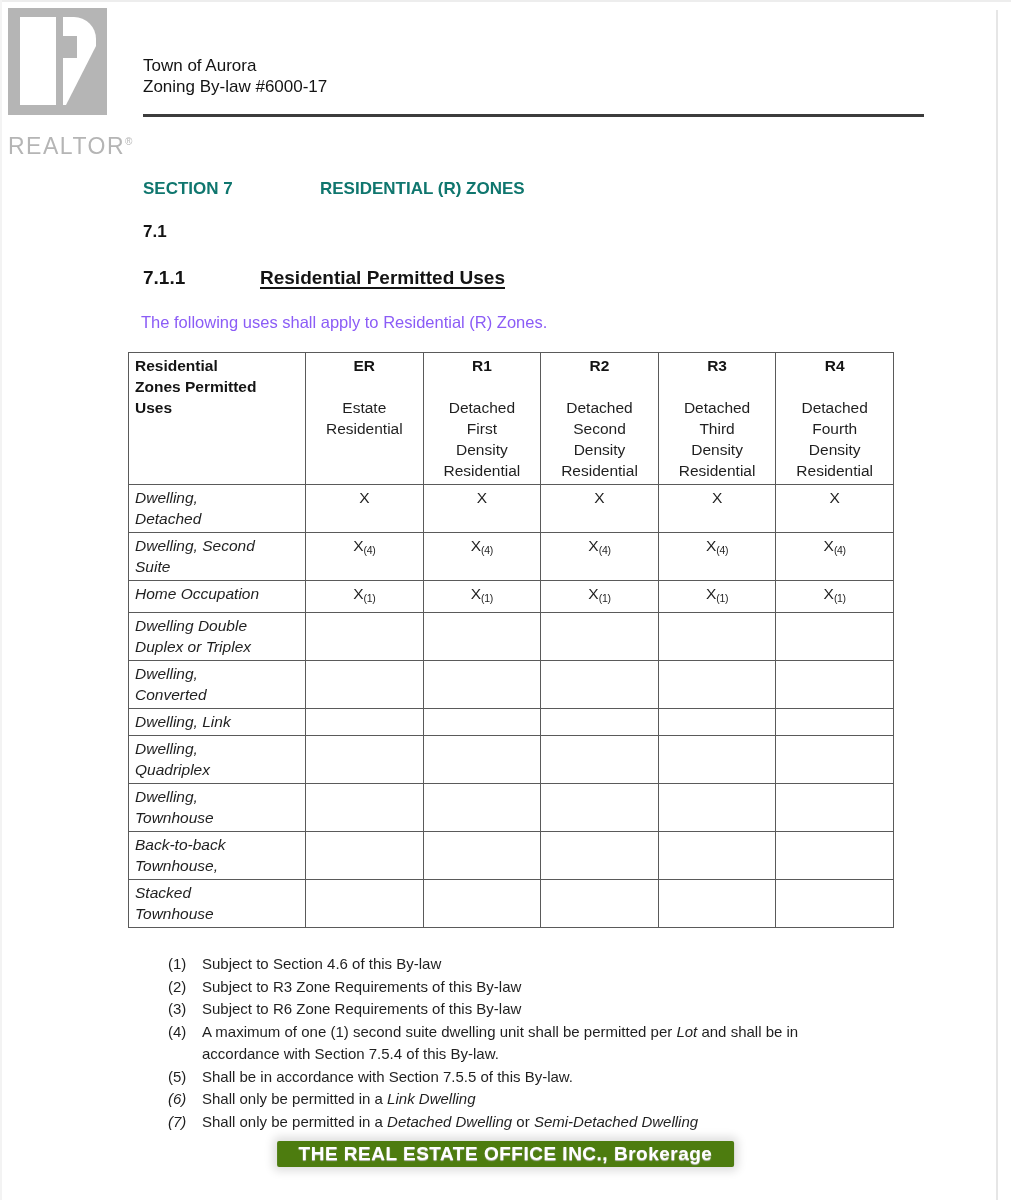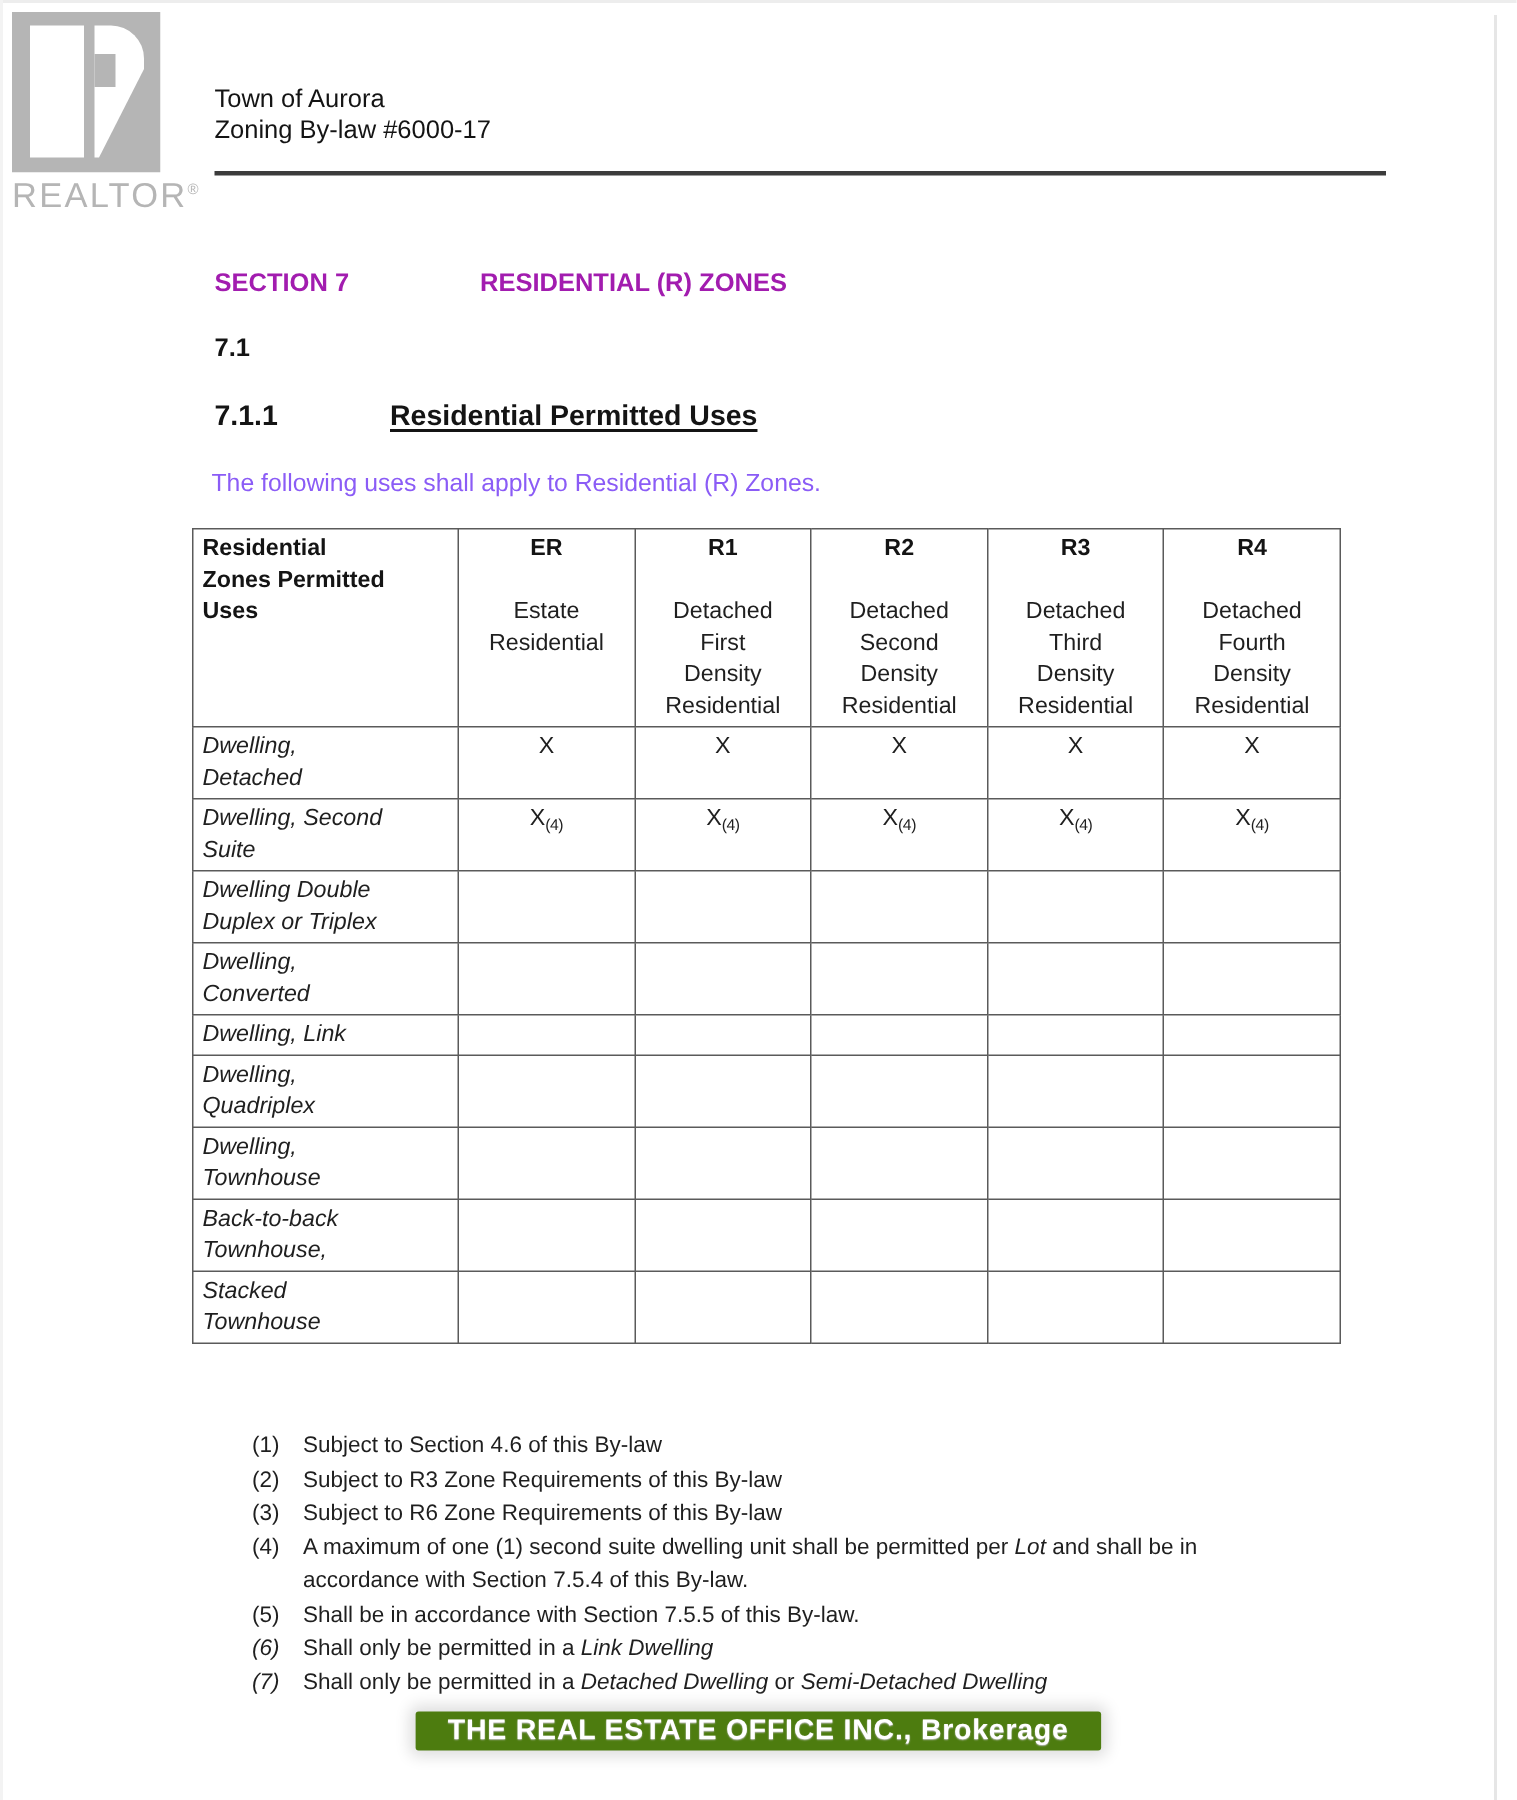--- a/index.html
+++ b/index.html
@@ -9,31 +9,31 @@
     font-family:"Liberation Sans", sans-serif; color:#1f1f1f;
   }
   .page-edge-top { position:absolute; left:0; top:0; width:100%; height:2px; background:#ededed; }
   .page-edge-right { position:absolute; right:13px; top:10px; bottom:0; width:2px; background:#e6e6e6; }
   .page-edge-left { position:absolute; left:0; top:0; bottom:0; width:2px; background:#f3f3f3; }
 
   
   .logo { position:absolute; left:8px; top:8px; width:130px; }
   .logo svg { display:block; }
   .logo-text {
-    margin-top:2px; font-size:23px; letter-spacing:1.5px; color:#b5b5b5;
+    margin-top:18px; font-size:23px; letter-spacing:1.5px; color:#b5b5b5;
     white-space:nowrap;
   }
   .logo-text .reg { font-size:10px; vertical-align:9px; letter-spacing:0; }
 
   
   .doc-header { position:absolute; left:143px; top:55px; font-size:17px; font-weight:normal; line-height:21px; color:#141414; }
   .header-rule { position:absolute; left:143px; top:114px; width:781px; height:3px; background:#3c3c3c; }
 
   
-  .section-heading { position:absolute; left:143px; top:179px; font-size:17px; font-weight:bold; color:#a21caf; }
+  .section-heading { position:absolute; left:143px; top:179px; font-size:17px; font-weight:bold; color:#0f766e; }
   .section-heading .sec-num { display:inline-block; width:177px; }
   .sub-heading { position:absolute; left:143px; top:222px; font-size:17px; font-weight:bold; color:#141414; }
   .subsub-heading { position:absolute; left:143px; top:267px; font-size:19px; font-weight:bold; color:#141414; }
   .subsub-heading .num { display:inline-block; width:117px; }
   .subsub-heading .title { text-decoration:underline; text-decoration-thickness:2px; text-underline-offset:3px; }
 
   .intro { position:absolute; left:141px; top:313px; font-size:16.5px; color:#8b5cf6; }
 
   
   .uses-table { position:absolute; left:128px; top:352px; width:765px; border-collapse:collapse; table-layout:fixed; }
@@ -184,20 +184,30 @@
         <td class="use-cell">
           <div>Dwelling, Second</div>
           <div>Suite</div>
         </td>
         <td class="mark-cell"><span>X</span><span class="mark-note">(4)</span></td>
         <td class="mark-cell"><span>X</span><span class="mark-note">(4)</span></td>
         <td class="mark-cell"><span>X</span><span class="mark-note">(4)</span></td>
         <td class="mark-cell"><span>X</span><span class="mark-note">(4)</span></td>
         <td class="mark-cell"><span>X</span><span class="mark-note">(4)</span></td>
       </tr>
+      <tr class="r3">
+        <td class="use-cell">
+          <div>Home Occupation</div>
+        </td>
+        <td class="mark-cell"><span>X</span><span class="mark-note">(1)</span></td>
+        <td class="mark-cell"><span>X</span><span class="mark-note">(1)</span></td>
+        <td class="mark-cell"><span>X</span><span class="mark-note">(1)</span></td>
+        <td class="mark-cell"><span>X</span><span class="mark-note">(1)</span></td>
+        <td class="mark-cell"><span>X</span><span class="mark-note">(1)</span></td>
+      </tr>
       <tr class="r4">
         <td class="use-cell">
           <div>Dwelling Double</div>
           <div>Duplex or Triplex</div>
         </td>
         <td class="mark-cell"></td>
         <td class="mark-cell"></td>
         <td class="mark-cell"></td>
         <td class="mark-cell"></td>
         <td class="mark-cell"></td>

